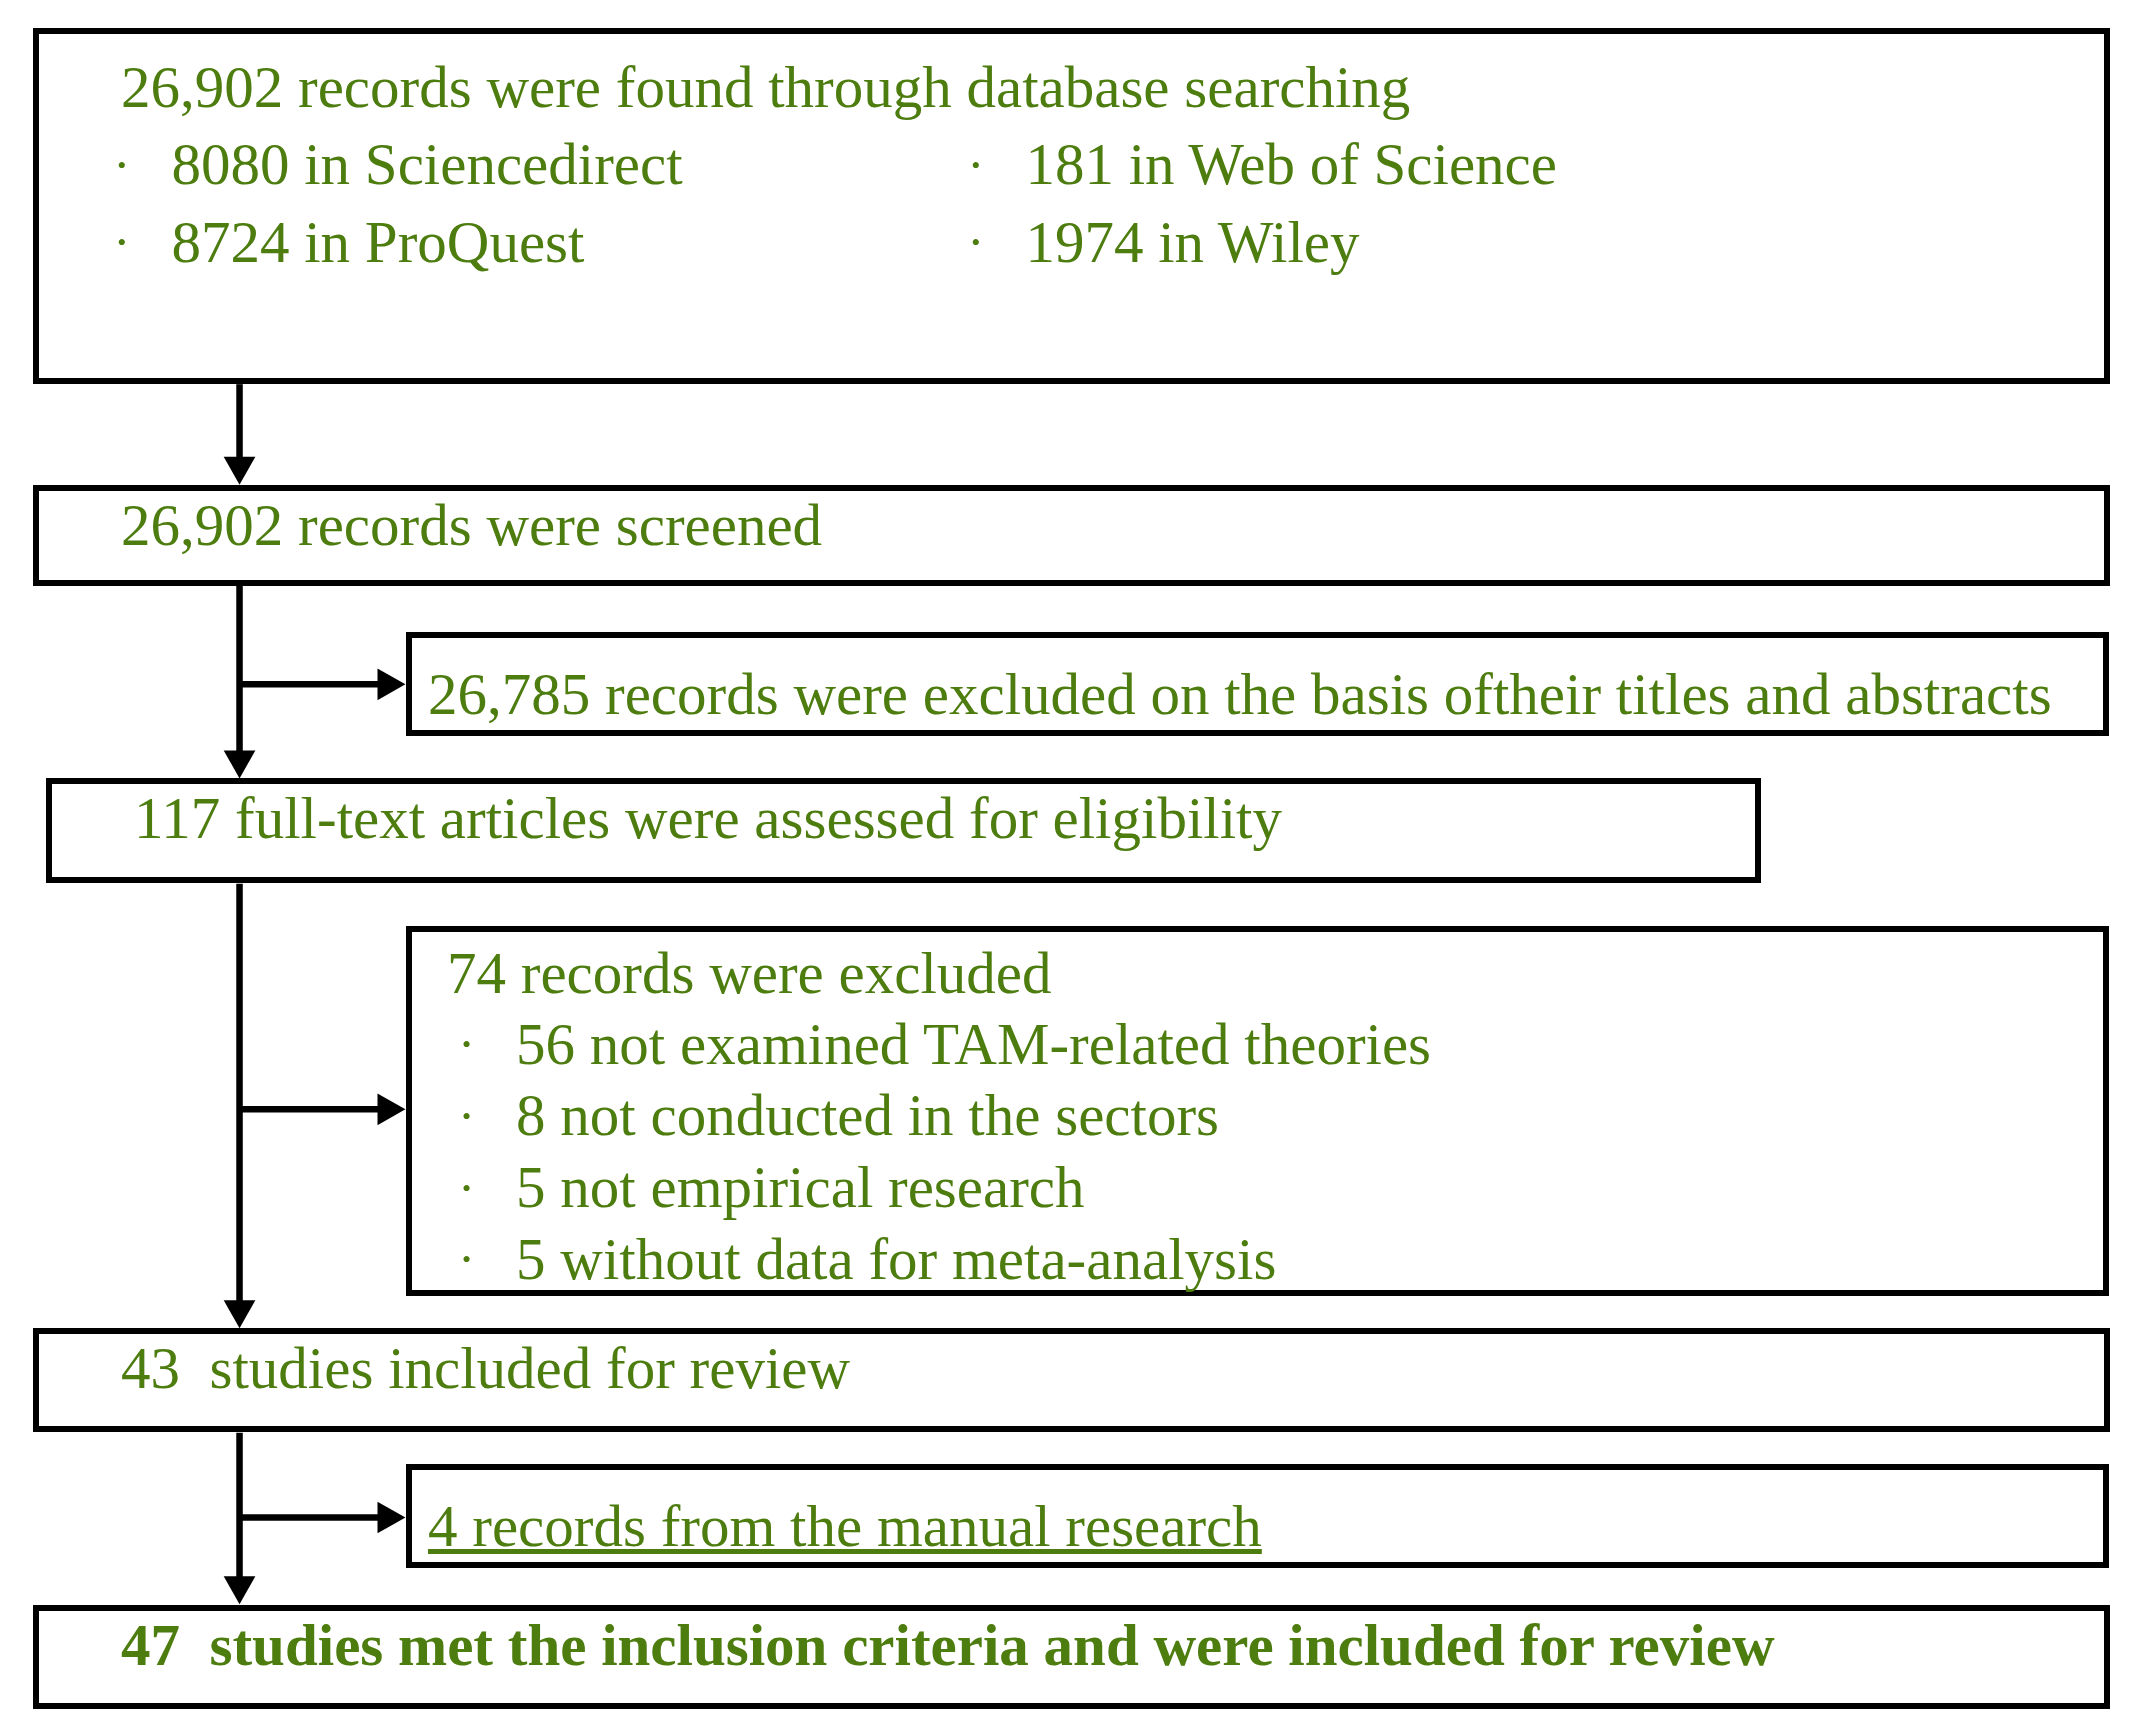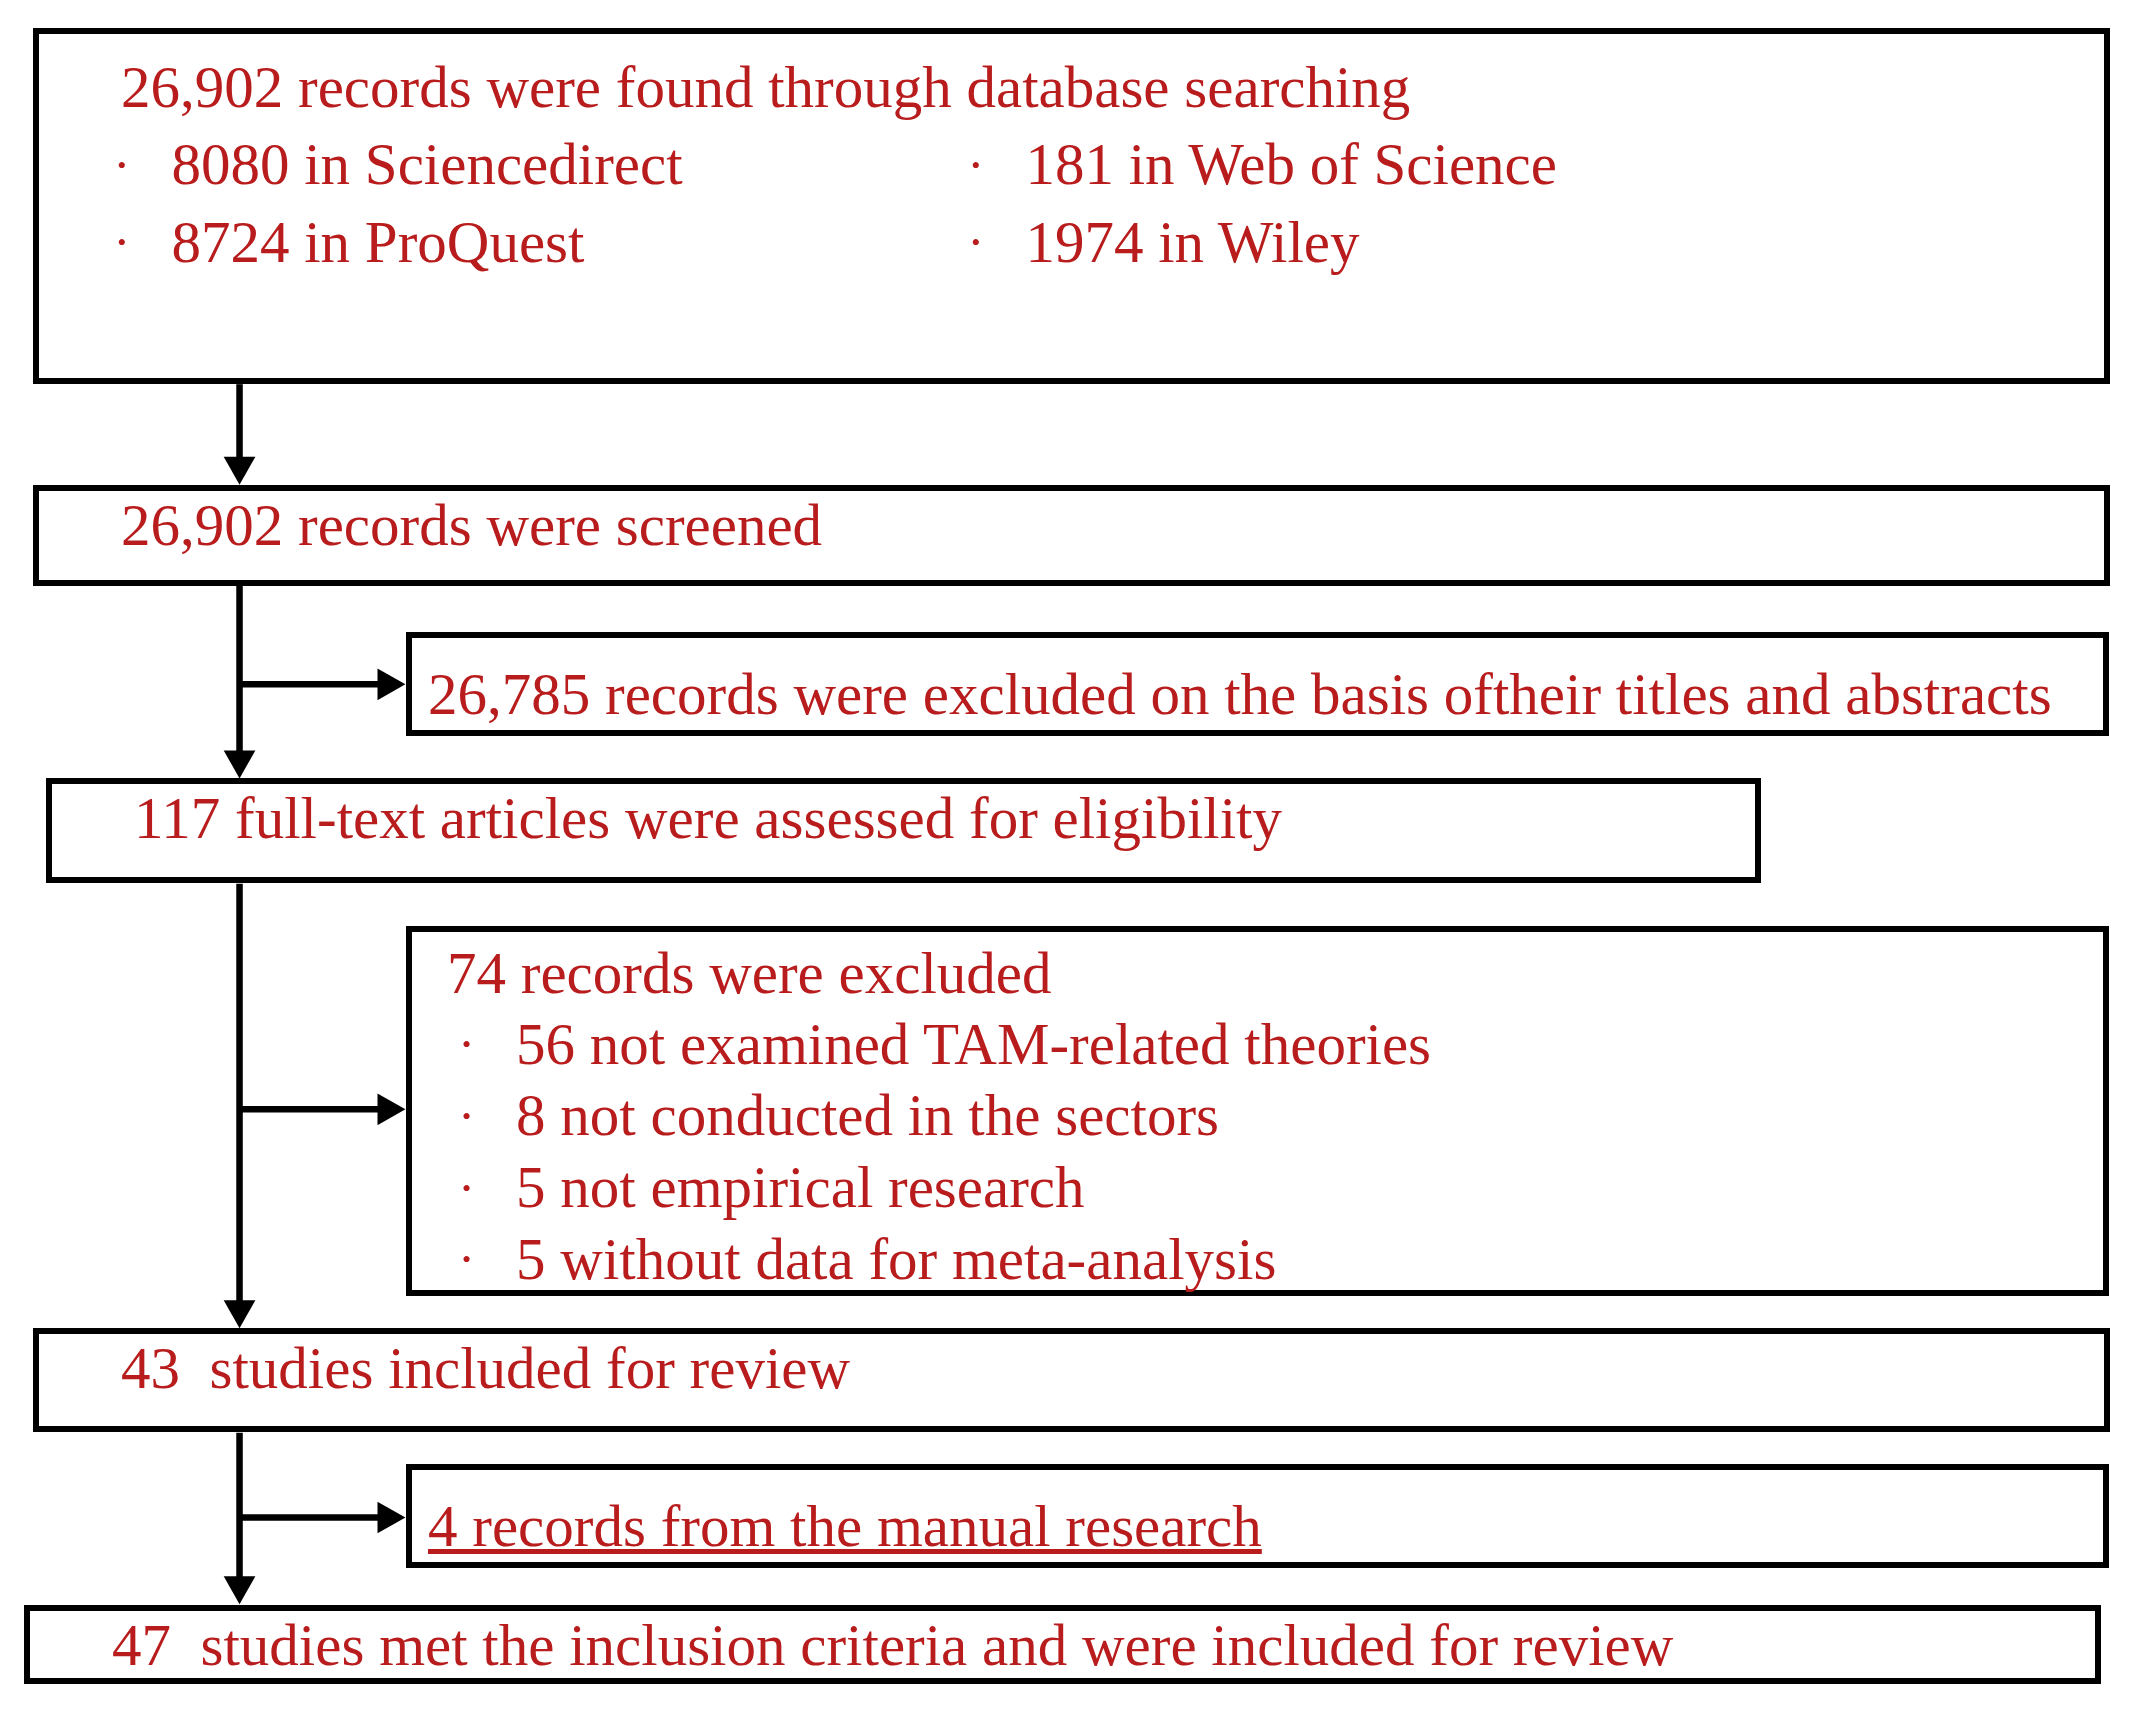--- a/index.html
+++ b/index.html
@@ -6,21 +6,21 @@
     margin: 0;
     padding: 0;
     background: #ffffff;
   }
   .canvas {
     position: relative;
     width: 2139px;
     height: 1733px;
     background: #ffffff;
     font-family: "Liberation Serif", "DejaVu Serif", serif;
-    color: #b91c1c;
+    color: #4d7c0f;
     overflow: hidden;
   }
   svg.connectors {
     position: absolute;
     left: 0;
     top: 0;
     width: 2139px;
     height: 1733px;
     z-index: 1;
   }
@@ -43,21 +43,21 @@
   .single { display: flex; align-items: flex-start; }
   .single .t { white-space: pre; }
   .main.single .t { padding-left: 82px; }
   .side.single .t { padding-left: 16px; margin-top: 22px; }
 
   
   .b-found       { left: 33px;  top: 28px;   width: 2077px; height: 356px; padding: 15px 18.6px 0 82px; }
   .b-screened    { left: 33px;  top: 485px;  width: 2077px; height: 101px; }
   .b-eligibility { left: 46px;  top: 778px;  width: 1715px; height: 105px; }
   .b-review      { left: 33px;  top: 1328px; width: 2077px; height: 104px; }
-  .b-final       { left: 24px;  top: 1605px; width: 2077px; height: 79px; }
+  .b-final       { left: 33px;  top: 1605px; width: 2077px; height: 104px; font-weight: bold; }
   
   .b-excl-screen { left: 406px; top: 632px;  width: 1703px; height: 104px; }
   .b-excl-full   { left: 406px; top: 926px;  width: 1703px; height: 370px; padding: 5.6px 18.6px 0 35px; }
   .b-manual      { left: 406px; top: 1464px; width: 1703px; height: 104px; text-decoration: underline; }
 
   .line-row { line-height: 77px; white-space: pre; }
   .cols { display: flex; }
   .cols .c1 { width: 854px; flex: 0 0 auto; }
   .brow { line-height: 77px; white-space: pre; margin-left: -3.7px; }
   .b-excl-full .line-row { line-height: 71px; }

